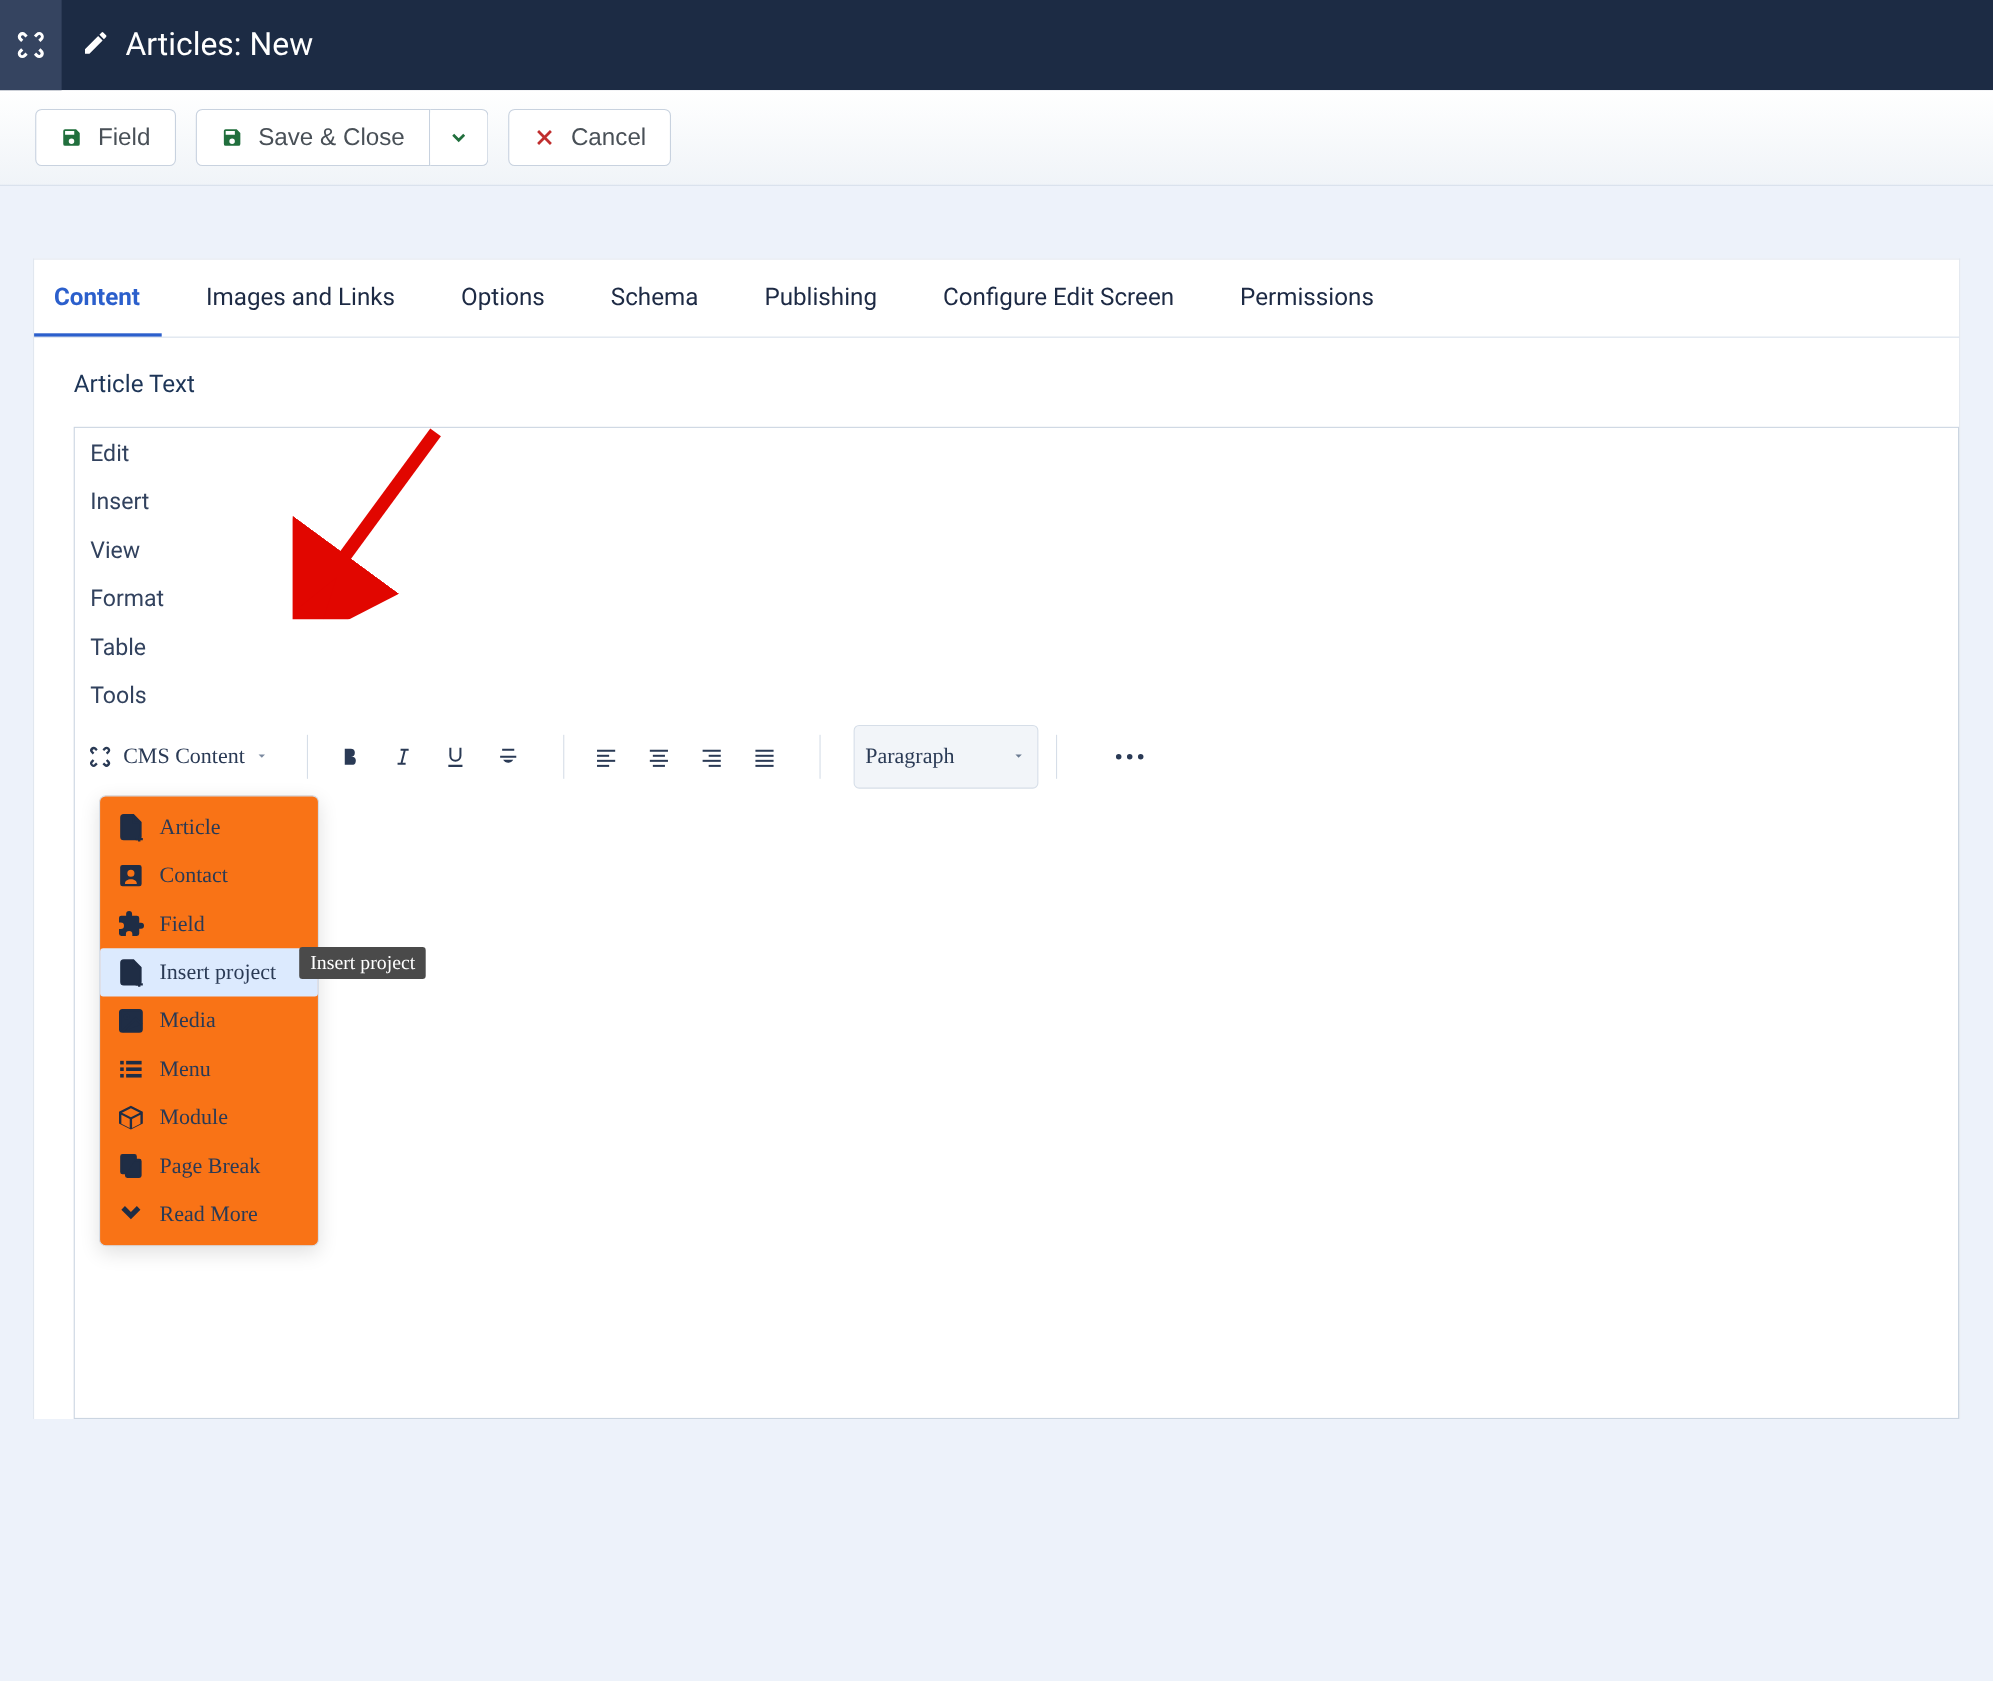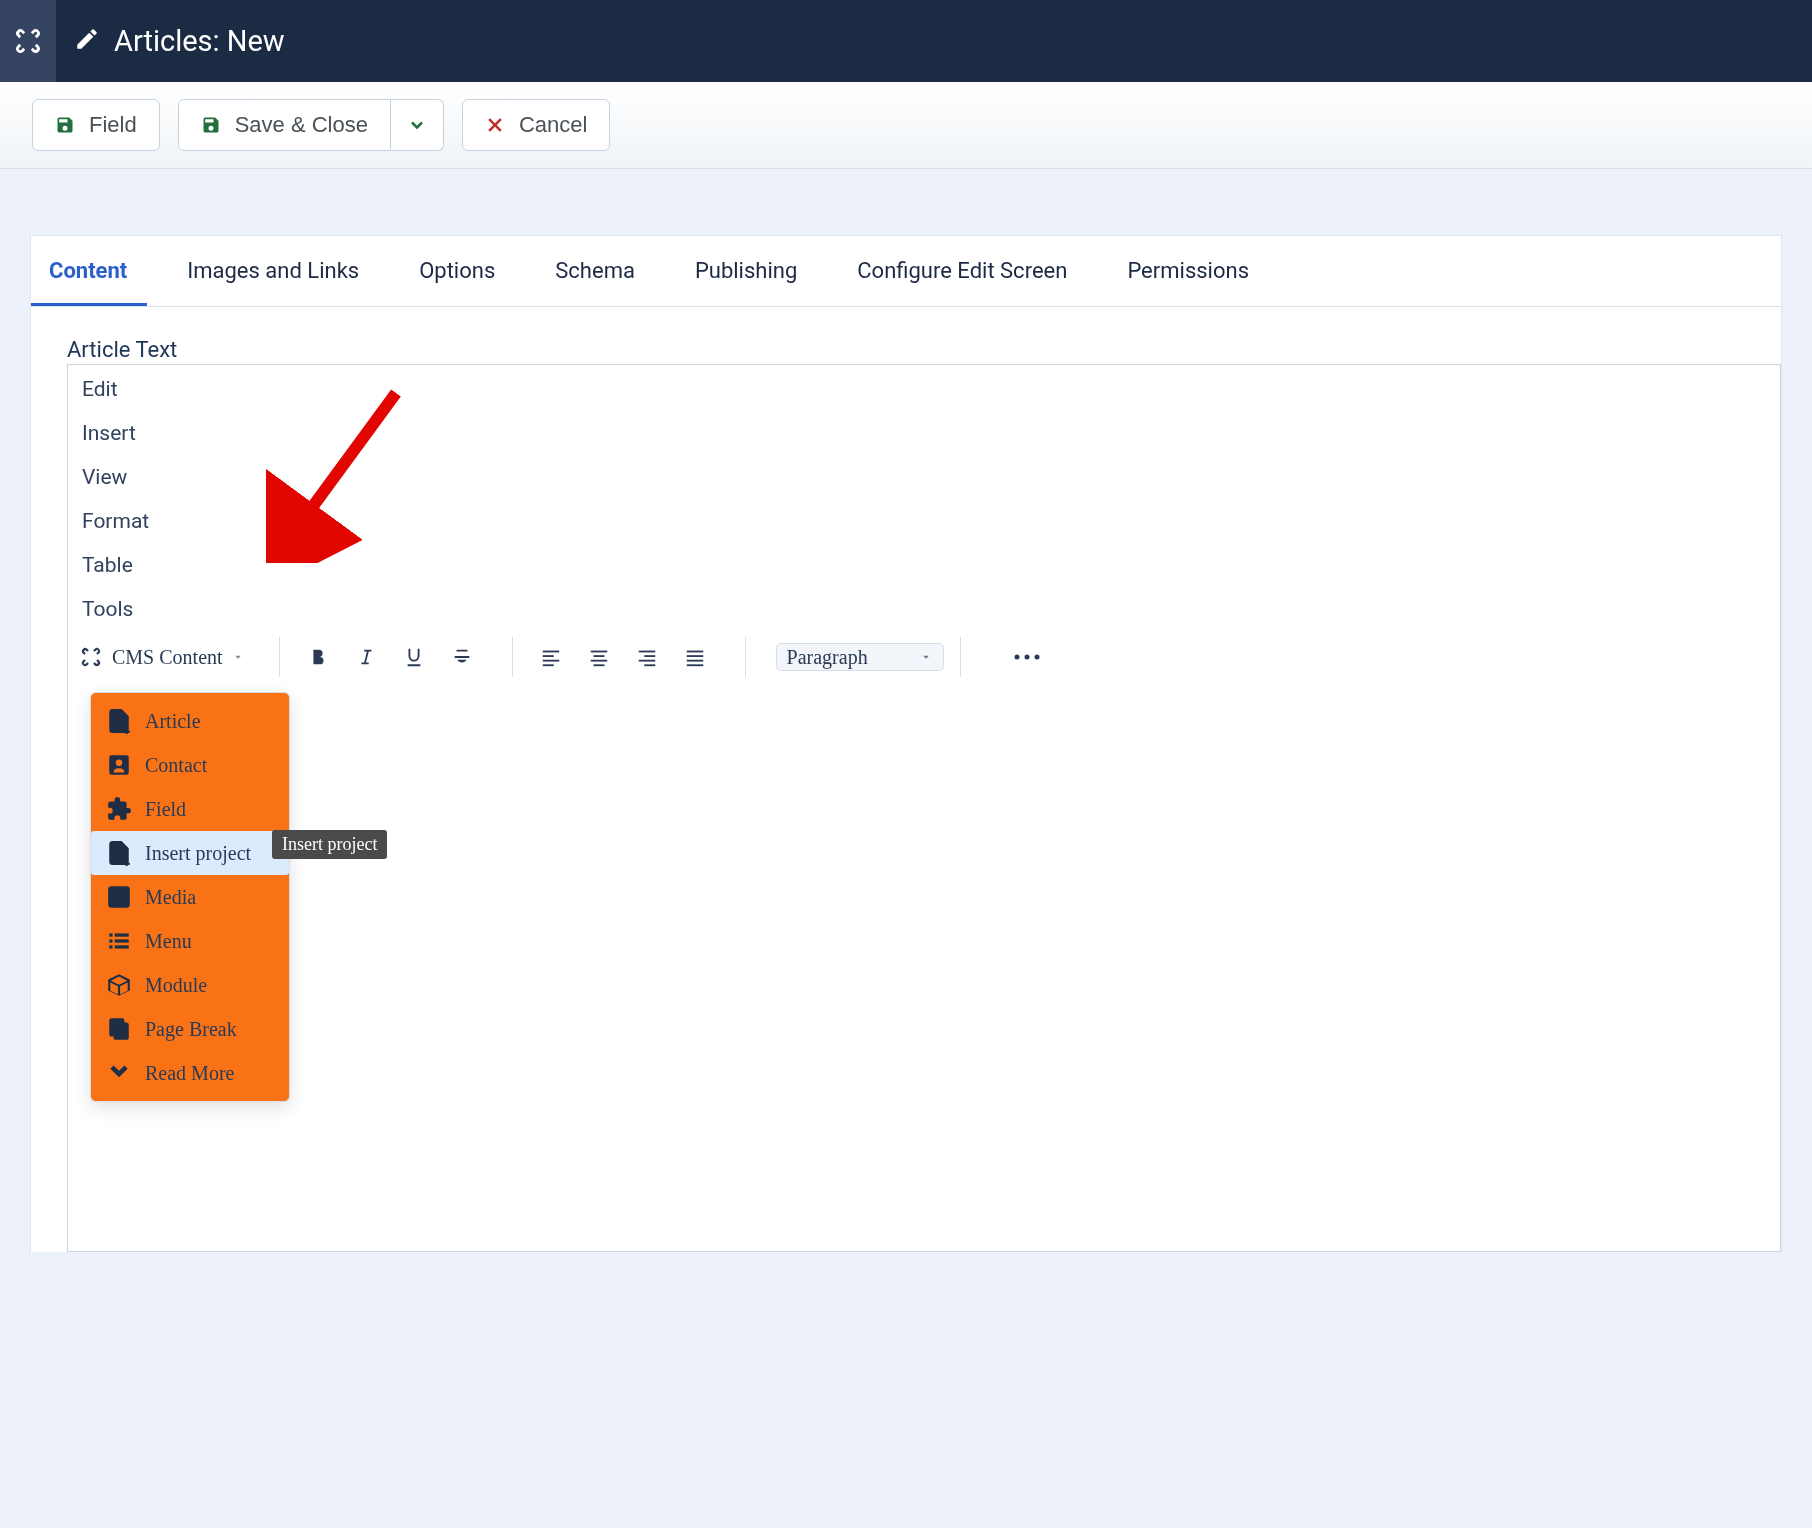--- a/index.html
+++ b/index.html
@@ -39,33 +39,33 @@
   
   .tabs-panel { background: #fff; margin-top: 42px; border: 1px solid #e1e7ef; border-bottom: none; }
   .tabs { display: flex; border-bottom: 1px solid #d8e0ec; }
   .tab { padding: 22px 20px 20px 20px; font-size: 22px; color: #1d2a44; cursor: pointer; white-space: nowrap; }
   .tab:first-child { padding-left: 18px; }
   .tab.active { color: #2b5fcc; font-weight: 700; border-bottom: 3px solid #2b5fcc; text-align: right; }
   .tabs .tab + .tab { margin-left: 20px; }
 
   
   .editor-wrap { padding: 30px 0 0 36px; }
-  .editor-label { font-size: 22px; color: #1d3557; margin-bottom: 2px; }
+  .editor-label { font-size: 22px; color: #1d3557; margin-bottom: 26px; }
   .editor-frame { border: 1px solid #cbd5e1; background: #fff; }
   .editor-menu-bar { display: flex; gap: 20px; padding: 12px 14px 10px 14px; font-size: 21px; color: #32425e; flex-direction: column; }
   .editor-menu-bar .menu-item { cursor: pointer; }
   .editor-toolbar { display: flex; align-items: center; padding: 4px 10px 12px 10px; gap: 6px; position: relative; font-family: Liberation Serif, serif; }
   .tbar-group { display: flex; align-items: center; gap: 4px; padding-right: 12px; }
   .tbar-sep { width: 1px; height: 40px; background: #d6dee8; margin: 0 10px; }
   .tbar-btn { width: 44px; height: 44px; display: flex; align-items: center; justify-content: center; border-radius: 5px; cursor: pointer; }
   .tbar-btn svg { width: 22px; height: 22px; fill: #2a3a55; }
   .cms-content-btn { display: flex; align-items: center; gap: 8px; font-size: 20px; color: #2a3a55; cursor: pointer; padding-right: 6px; }
   .cms-content-btn svg.logo { width: 26px; height: 26px; fill: #2a3a55; }
   .cms-content-btn .chev svg { width: 14px; height: 14px; fill: #7b8aa0; }
-  .paragraph-select { display: flex; align-items: center; justify-content: space-between; width: 168px; height: 28px; background: #f2f5f9; border: 1px solid #d6dee8; border-radius: 5px; padding: 0 10px; font-size: 20px; color: #2a3a55; margin-left: 14px; cursor: pointer; }
+  .paragraph-select { display: flex; align-items: center; justify-content: space-between; width: 168px; height: 58px; background: #f2f5f9; border: 1px solid #d6dee8; border-radius: 5px; padding: 0 10px; font-size: 20px; color: #2a3a55; margin-left: 14px; cursor: pointer; }
   .paragraph-select .chev svg { width: 14px; height: 14px; fill: #6b7b92; }
   .ellipsis-btn { margin-left: 28px; }
   .ellipsis-btn svg { width: 28px; height: 10px; }
 
   
   .cms-dropdown { position: absolute; top: 48px; left: 12px; width: 200px; background: #f97316; border: 1px solid #d6dee8; border-radius: 6px; box-shadow: 0 6px 18px rgba(0,0,0,0.12); padding: 6px 0; z-index: 50; }
   .dd-item { display: flex; align-items: center; gap: 12px; padding: 8px 14px; font-size: 20px; color: #2a3a55; cursor: pointer; }
   .dd-item .dd-icon { width: 28px; height: 28px; display: flex; align-items: center; justify-content: center; }
   .dd-item .dd-icon svg { width: 26px; height: 26px; fill: #1f2d45; }
   .dd-item.highlight { background: #dceafe; border-radius: 3px; }

